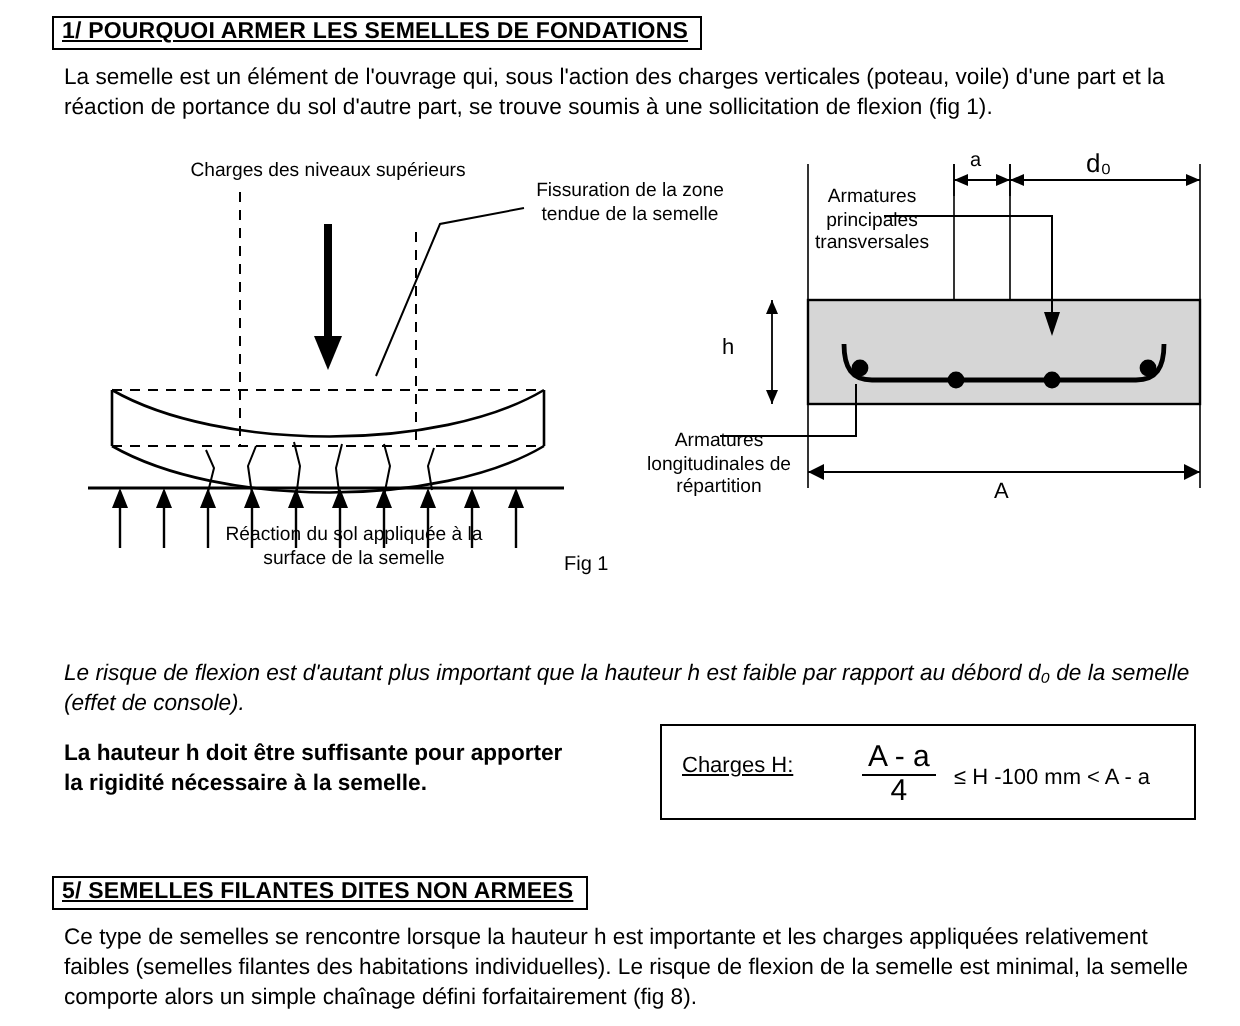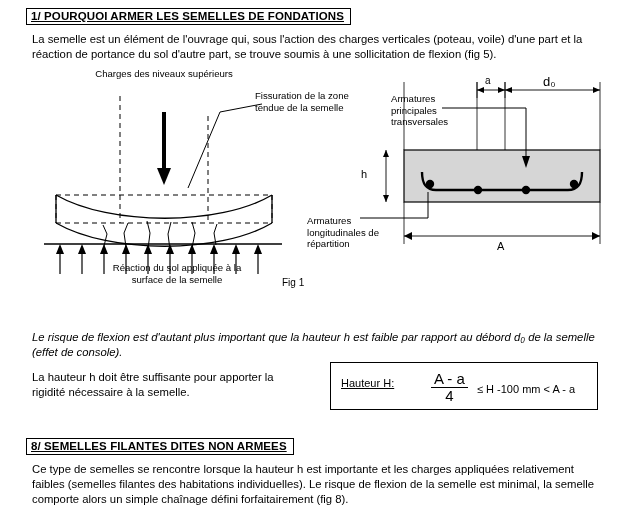--- a/index.html
+++ b/index.html
@@ -41,21 +41,21 @@
 
   
   .lbl {
     font-size: 9.6px;
     line-height: 1.22;
     text-align: center;
   }
   .lbl-l {
     font-size: 9.6px;
     line-height: 1.22;
-    text-align: left;
+    text-align: center;
   }
   .fig-cap {
     font-size: 10px;
   }
 
   
   .formula-box {
     border: 1px solid #000;
     box-sizing: border-box;
   }
@@ -74,21 +74,21 @@
 </style>
 </head>
 <body>
 
 <div class="page">
 
   <div class="abs section-head" style="left:26px; top:8px;">
     <span>1/ POURQUOI ARMER LES SEMELLES DE FONDATIONS</span>
   </div>
 
-  <div class="abs para" style="left:32px; top:32px; width:570px;">La semelle est un élément de l'ouvrage qui, sous l'action des charges verticales (poteau, voile) d'une part et la réaction de portance du sol d'autre part, se trouve soumis à une sollicitation de flexion (fig 5).</div>
+  <div class="abs para" style="left:32px; top:32px; width:570px;">La semelle est un élément de l'ouvrage qui, sous l'action des charges verticales (poteau, voile) d'une part et la réaction de portance du sol d'autre part, se trouve soumis à une sollicitation de flexion (fig 1).</div>
 
   <div class="abs" style="left:20px; top:68px; width:310px; height:210px;">
     <svg width="310" height="212" viewBox="0 0 310 212">
 
       <line x1="100" y1="28" x2="100" y2="155" stroke="#000" stroke-width="1" stroke-dasharray="5,4"></line>
       <line x1="188" y1="48" x2="188" y2="155" stroke="#000" stroke-width="1" stroke-dasharray="5,4"></line>
 
       <line x1="144" y1="44" x2="144" y2="103" stroke="#000" stroke-width="4"></line>
       <polygon points="144,117 137,100 151,100" fill="#000"></polygon>
 
@@ -131,21 +131,21 @@
         <line x1="216" y1="206" x2="216" y2="182"></line>
           <polygon points="216,176 212,186 220,186" fill="#000" stroke="none"></polygon>
         <line x1="238" y1="206" x2="238" y2="182"></line>
           <polygon points="238,176 234,186 242,186" fill="#000" stroke="none"></polygon>
       </g>
 
       <path d="M242,36 L200,44 L168,120" fill="none" stroke="#000" stroke-width="1"></path>
     </svg>
   </div>
 
-  <div class="abs lbl" style="left:76px; top:68px; width:176px;">Charges des niveaux supérieurs</div>
+  <div class="abs lbl" style="left:76px; top:80px; width:176px;">Charges des niveaux supérieurs</div>
 
   <div class="abs lbl-l" style="left:255px; top:90px; width:120px; white-space:pre-line;">Fissuration de la zone
 tendue de la semelle</div>
 
   <div class="abs lbl" style="left:82px; top:262px; width:190px; white-space:pre-line;">Réaction du sol appliquée à la
 surface de la semelle</div>
 
   <div class="abs fig-cap" style="left:282px; top:277px;">Fig 1</div>
 
   <div class="abs" style="left:330px; top:68px; width:290px; height:200px;">
@@ -204,30 +204,30 @@
   <div class="abs" style="left:361px; top:168px; font-size:11px;">h</div>
 
   <div class="abs" style="left:485px; top:75px; font-size:10px;">a</div>
 
   <div class="abs" style="left:543px; top:74px; font-size:13px;">d₀</div>
 
   <div class="abs" style="left:497px; top:240px; font-size:11px;">A</div>
 
   <div class="abs para" style="left:32px; top:330px; width:572px;font-style:italic;">Le risque de flexion est d'autant plus important que la hauteur h est faible par rapport au débord d₀ de la semelle (effet de console).</div>
 
-  <div class="abs para" style="left:32px; top:370px; width:260px;">La hauteur h doit être suffisante pour apporter la rigidité nécessaire à la semelle.</div>
+  <div class="abs para" style="left:32px; top:370px; width:260px;font-weight:bold;">La hauteur h doit être suffisante pour apporter la rigidité nécessaire à la semelle.</div>
 
   <div class="abs formula-box" style="left:330px; top:362px; width:268px; height:48px;">
-    <div class="abs underline" style="left:10px; top:14px; font-size:11px;">Hauteur H:</div>
+    <div class="abs underline" style="left:10px; top:14px; font-size:11px;">Charges H:</div>
     <div class="abs frac" style="left:100px; top:8px;">
       <span class="num">A - a</span>
       <span class="den">4</span>
     </div>
     <div class="abs" style="left:146px; top:20px; font-size:11px;">≤ H -100 mm &lt; A - a</div>
   </div>
 
   <div class="abs section-head" style="left:26px; top:438px;">
-    <span>8/ SEMELLES FILANTES DITES NON ARMEES</span>
+    <span>5/ SEMELLES FILANTES DITES NON ARMEES</span>
   </div>
 
   <div class="abs para" style="left:32px; top:462px; width:572px;">Ce type de semelles se rencontre lorsque la hauteur h est importante et les charges appliquées relativement faibles (semelles filantes des habitations individuelles). Le risque de flexion de la semelle est minimal, la semelle comporte alors un simple chaînage défini forfaitairement (fig 8).</div>
 
 </div>
 
 </body></html>

